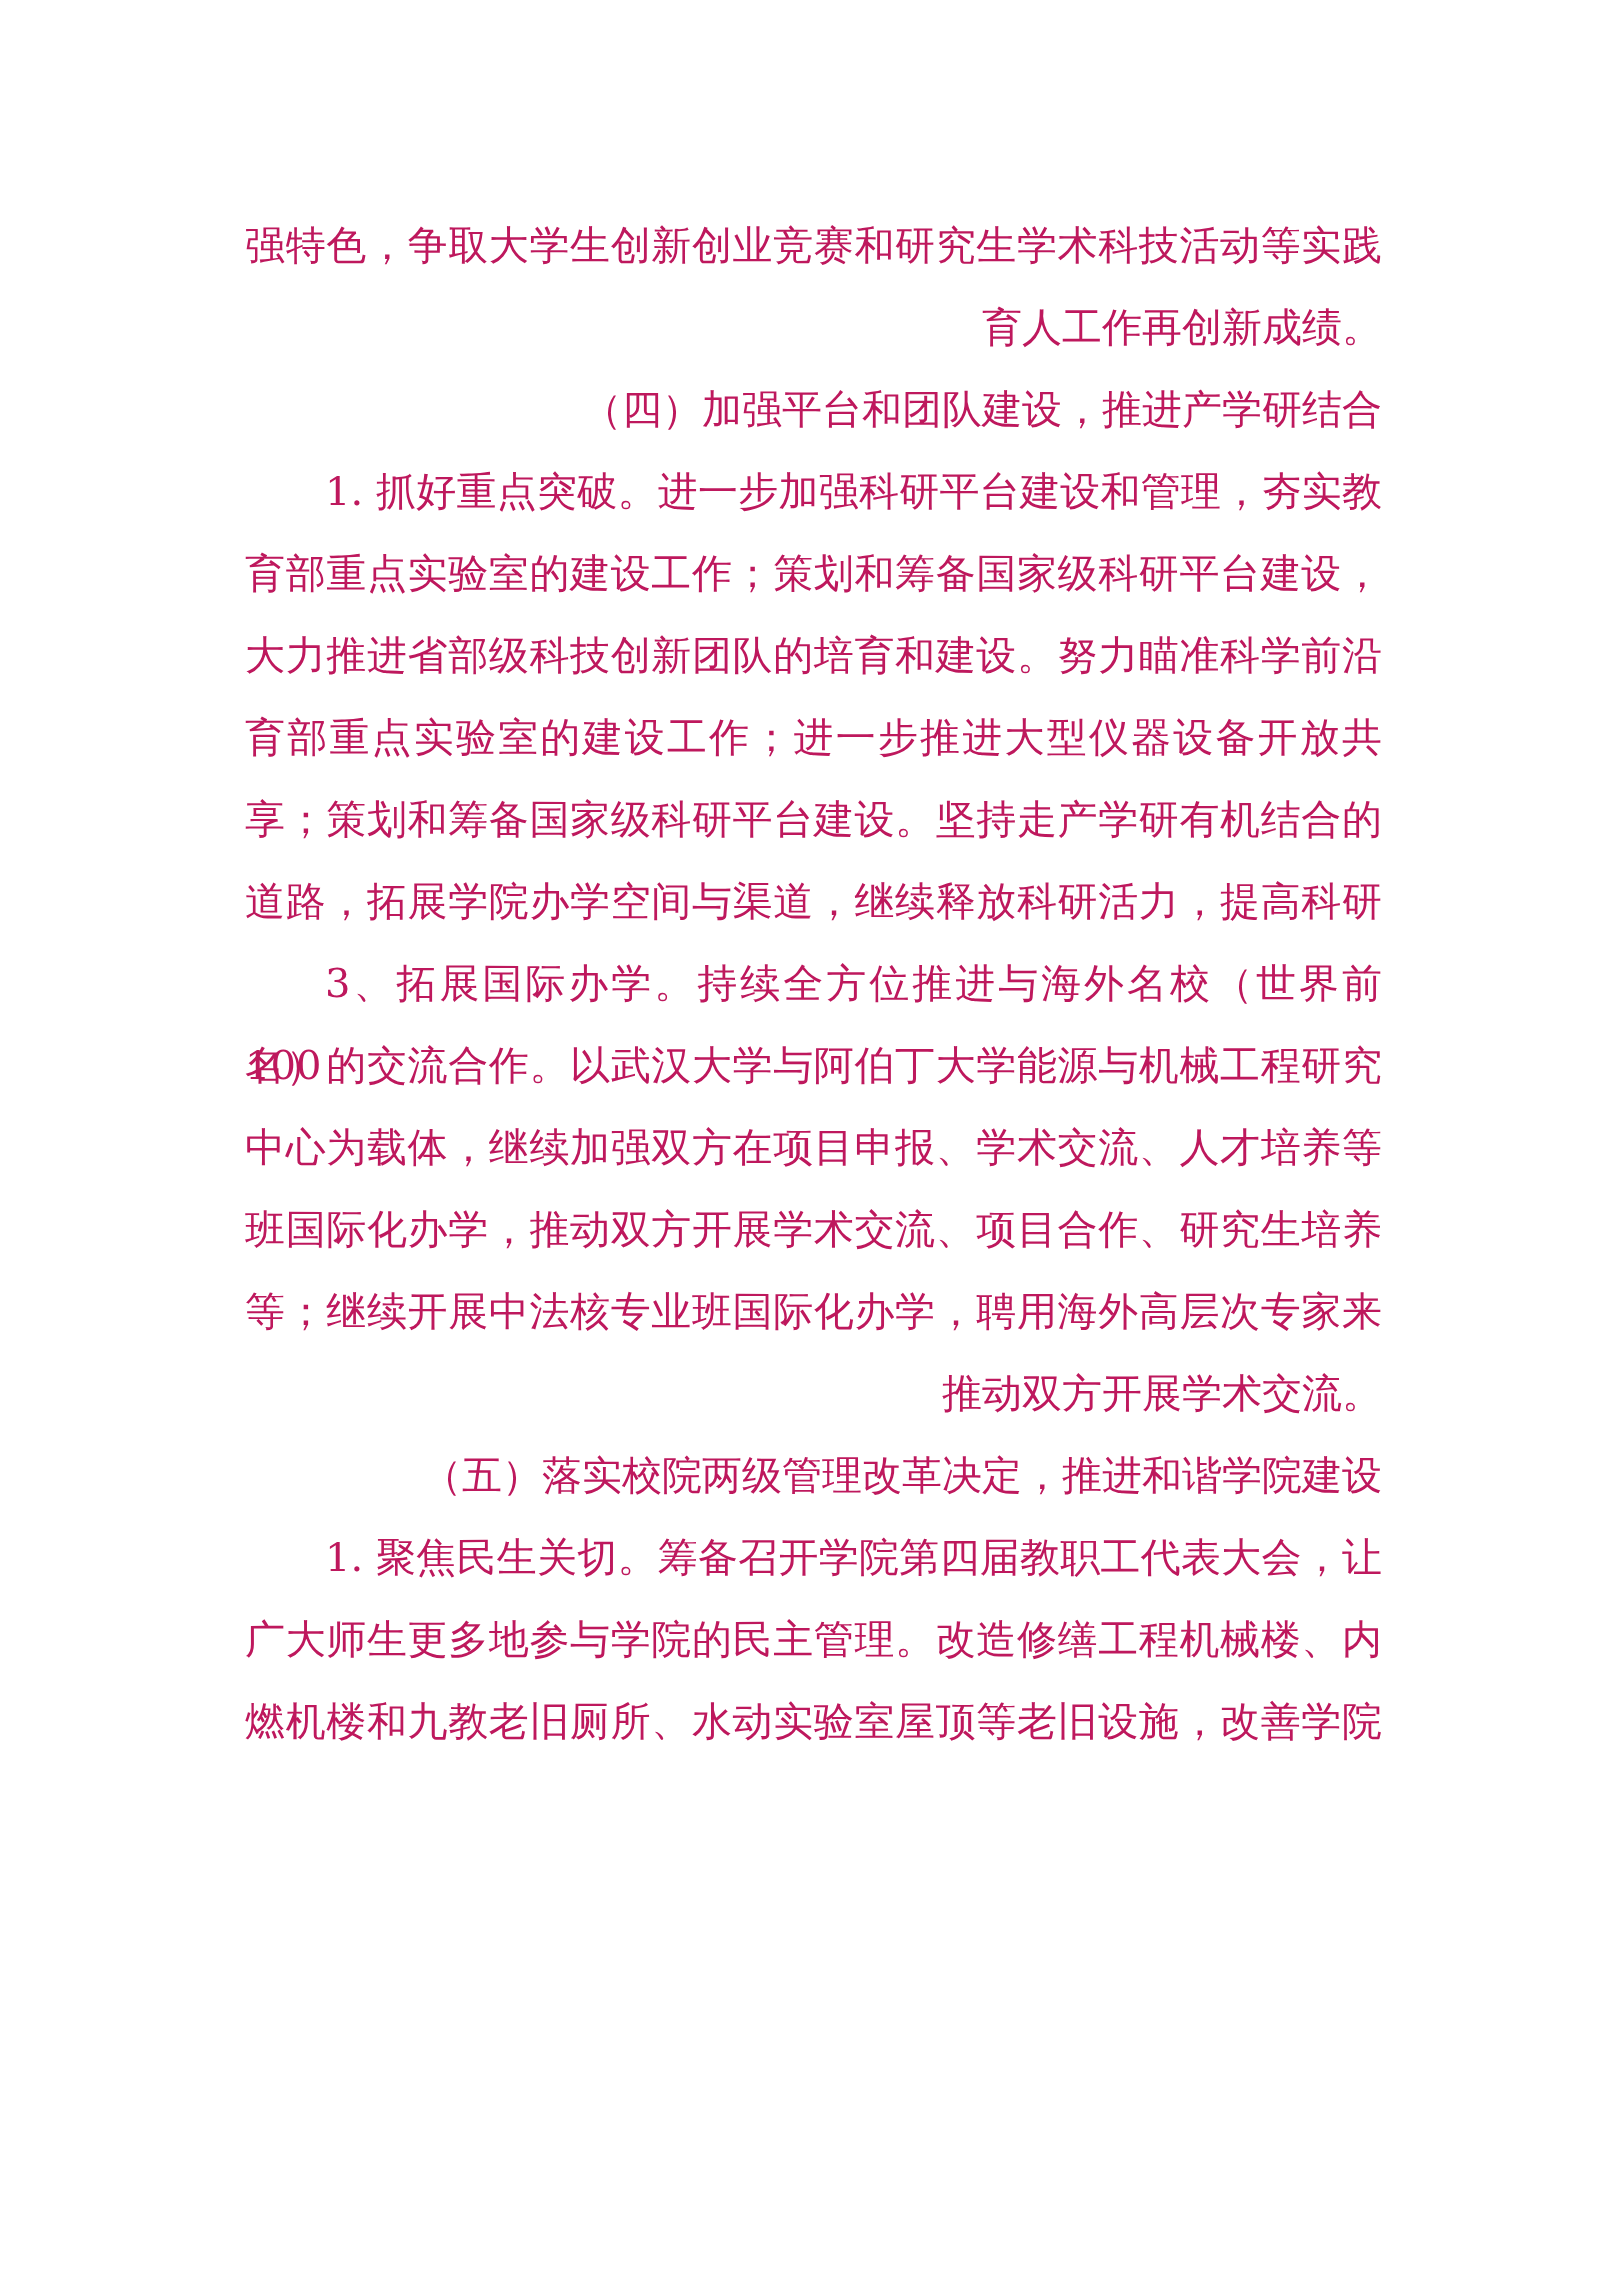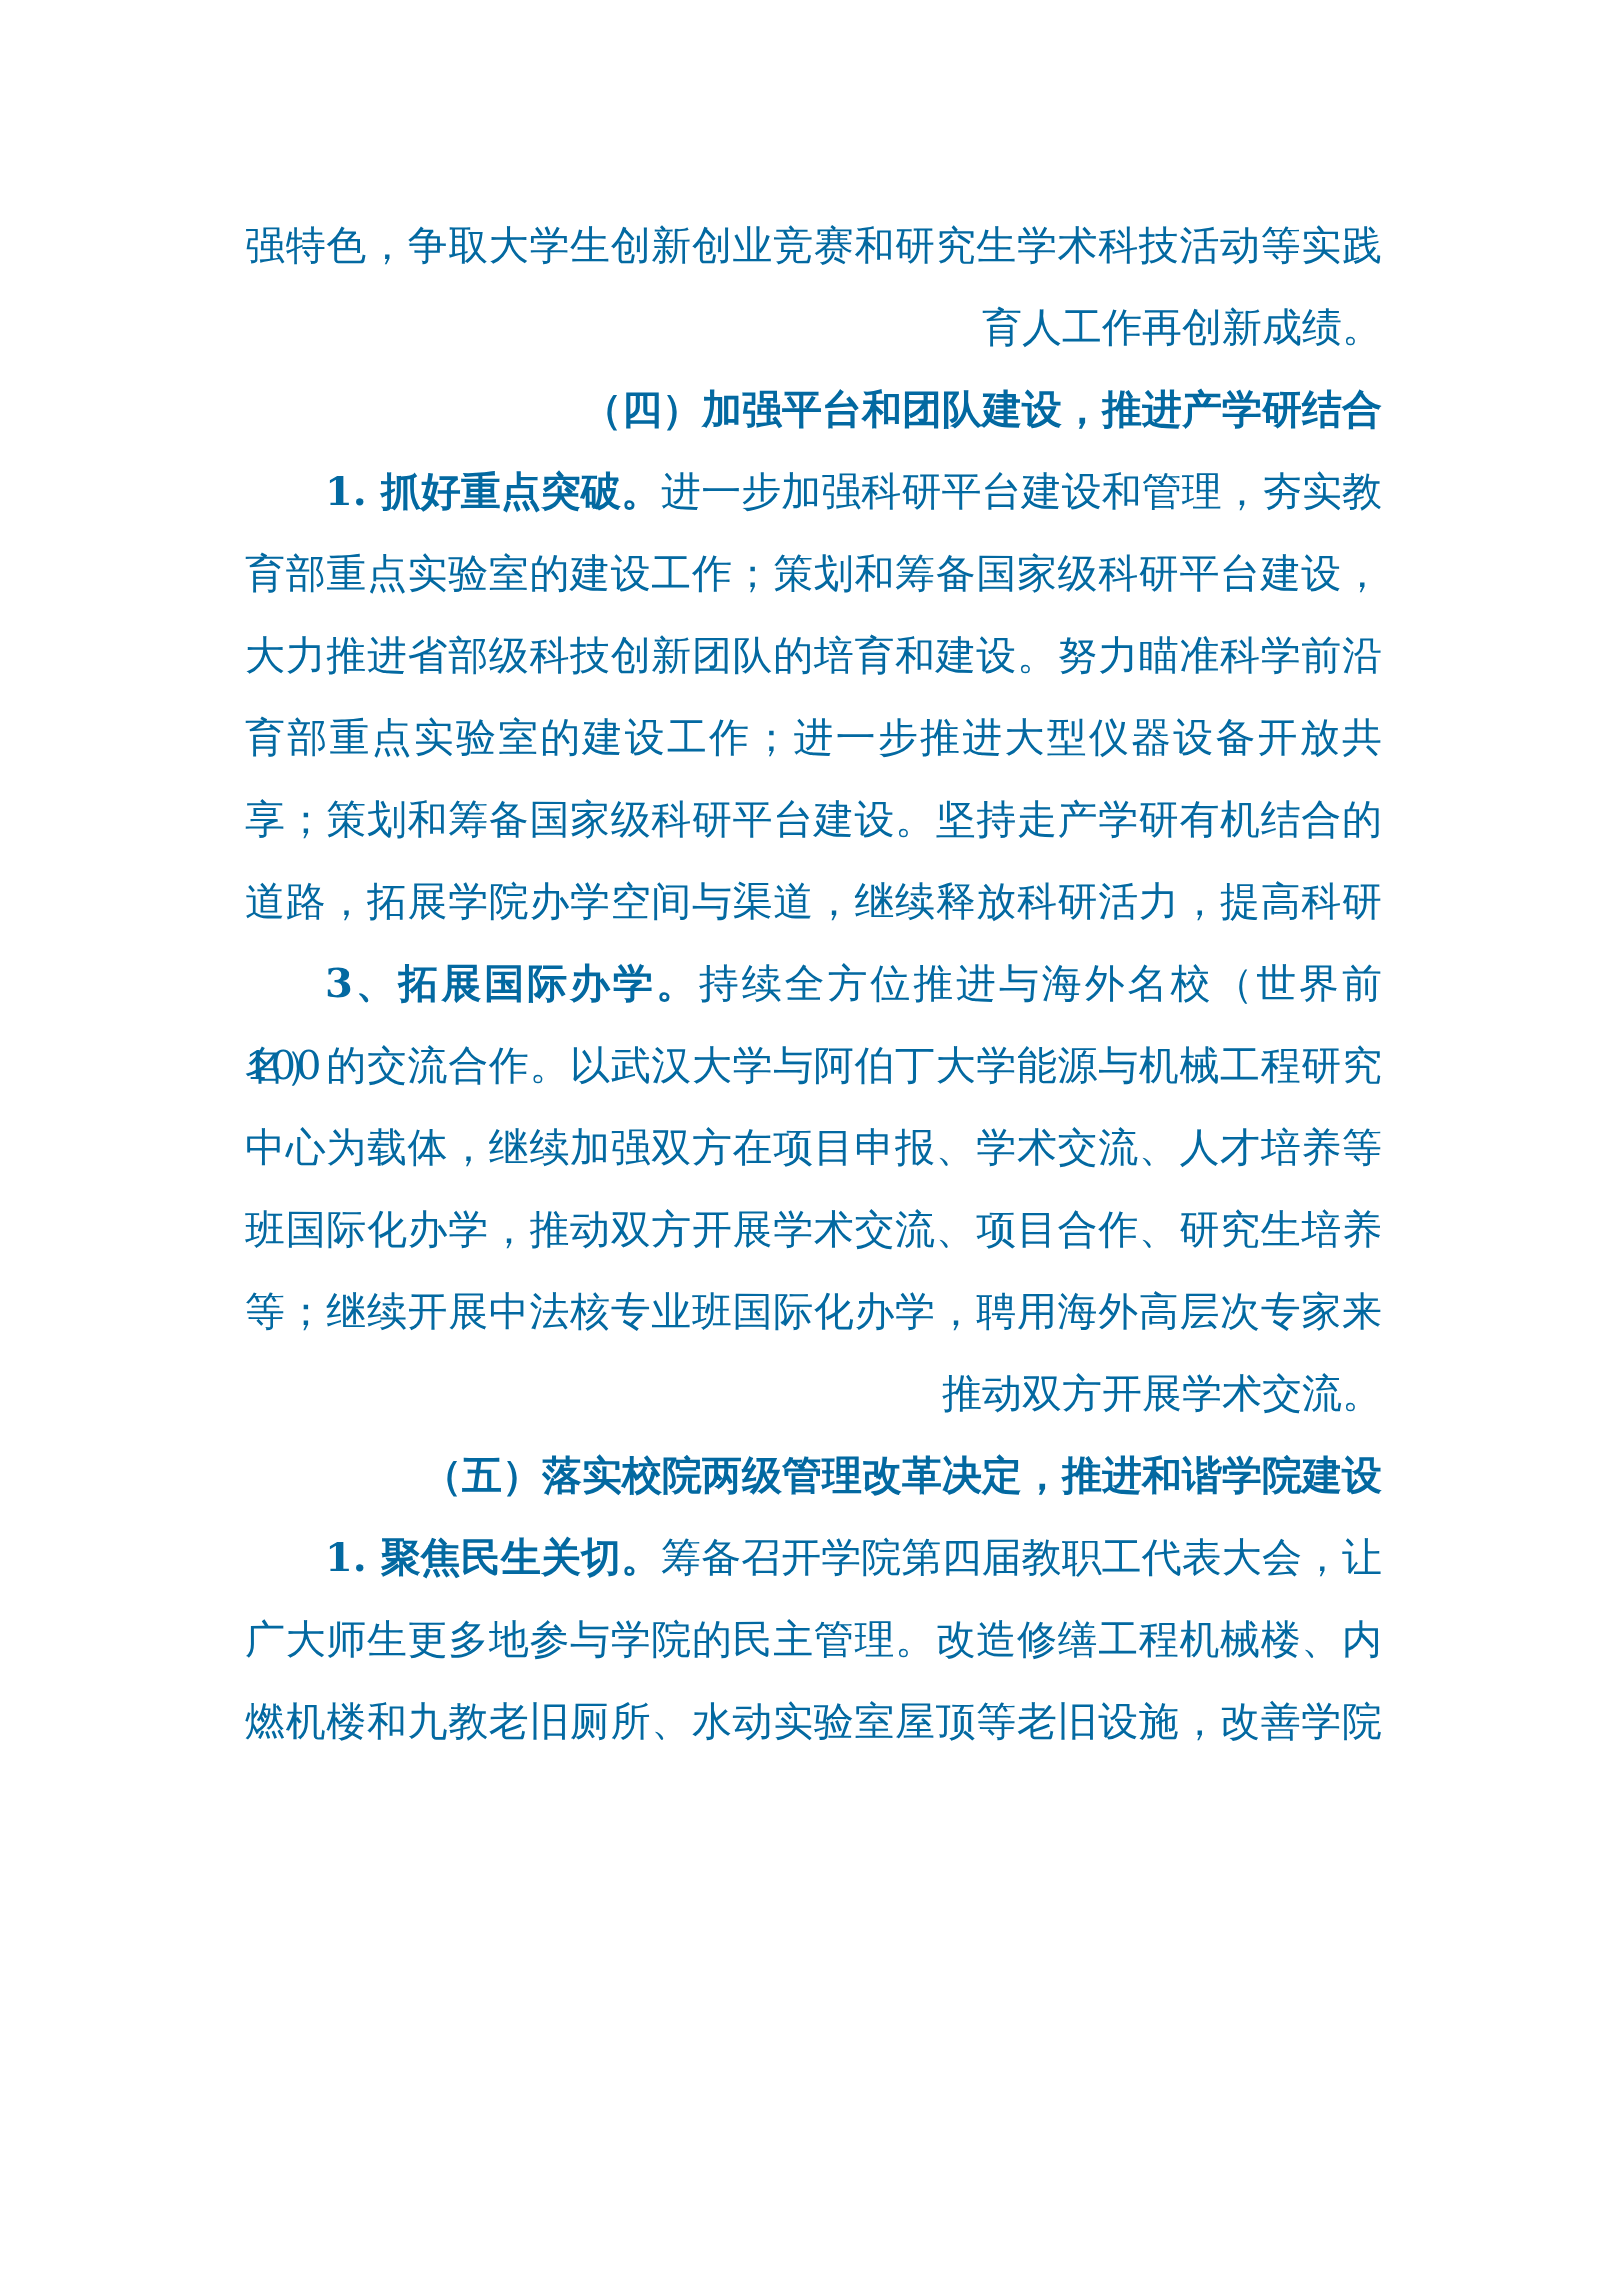--- a/index.html
+++ b/index.html
@@ -13,39 +13,39 @@
     height: 2293px;
     background: #ffffff;
     overflow: hidden;
     font-family: "DejaVu Serif", "Liberation Serif", serif;
   }
   .doc-body {
     position: absolute;
     left: 245px;
     top: 204px;
     width: 1137px;
-    color: #0369a1;
+    color: #be185d;
   }
   .line {
     font-size: 40px;
     line-height: 82px;
     height: 82px;
     text-align: right;
     white-space: nowrap;
   }
   .line.fill {
     white-space: normal;
     text-align: justify;
     text-align-last: justify;
   }
   .line.indent {
     text-indent: 2em;
   }
   .seg-bold {
-    font-weight: bold;
+    font-weight: normal;
   }
   .seg-regular {
     font-weight: normal;
   }
 </style>
 </head>
 <body>
 
 <div class="page">
   <div class="doc-body">

